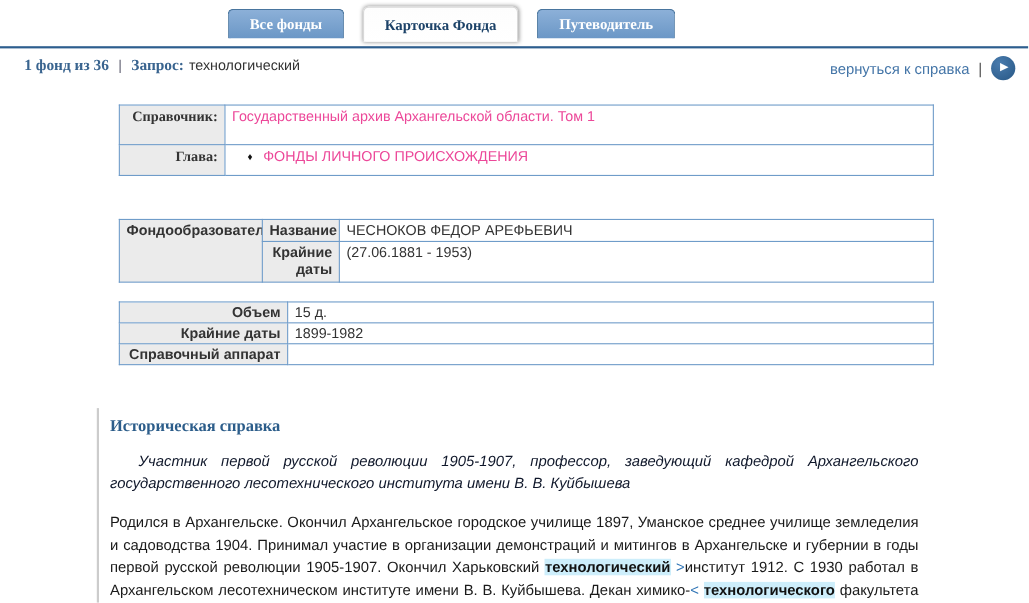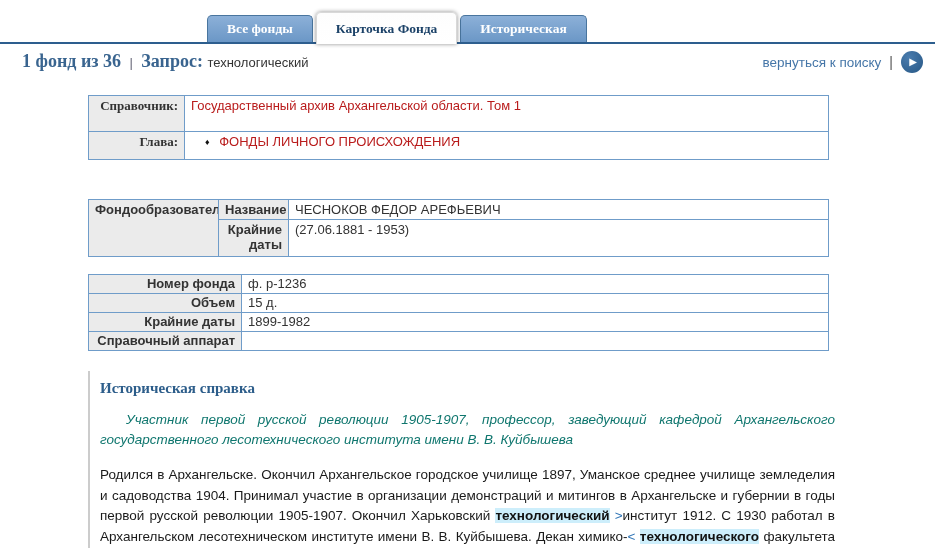--- a/index.html
+++ b/index.html
@@ -4,60 +4,60 @@
 <style>
   * { margin:0; padding:0; box-sizing:border-box; }
   html,body { background:#fff; }
   #page {
     position:relative; width:935px; height:548px; overflow:hidden;
     background:#fff; font-family:"Liberation Sans", sans-serif;
   }
 
   
   .tab-underline { position:absolute; top:42px; left:0; width:935px; height:2px; background:#2d5e8e; z-index:1; }
-  .tabbar { position:absolute; top:0; left:207px; height:42px; display:flex; align-items:flex-end; gap:3px; z-index:2; }
+  .tabbar { position:absolute; top:0; left:207px; height:42px; display:flex; align-items:center; gap:17px; z-index:2; }
   .tab {
     height:27px; line-height:26px; padding:0 19px; cursor:pointer;
     background:linear-gradient(#8cb0d8, #6b97c6);
     border:1px solid #49759e; border-bottom:none; border-radius:5px 5px 0 0;
     font-family:"Liberation Serif", serif; font-weight:bold; font-size:13.5px; color:#ffffff;
     white-space:nowrap;
   }
   .tab.active {
     height:32px; line-height:31px; margin-bottom:-2px; position:relative; z-index:3;
     background:linear-gradient(#fdfdfd,#ffffff);
     border:1px solid #d8d8d8; border-bottom:none;
     box-shadow:0 0 4px rgba(0,0,0,0.45);
     color:#1c4268;
   }
 
   
   .subheader { position:absolute; top:51px; left:0; width:935px; height:24px; }
   .sh-left { position:absolute; left:22px; top:0; white-space:nowrap; }
   .sh-left .count, .sh-left .qlabel {
-    font-family:"Liberation Serif", serif; font-weight:bold; font-size:18px; color:#39648f;text-align:right;
+    font-family:"Liberation Serif", serif; font-weight:bold; font-size:14px; color:#39648f;text-align:right;
   }
   .sh-left .sep { color:#667; font-size:13px; padding:0 4px; }
   .sh-left .qvalue { font-size:13px; color:#333; }
   .sh-right { position:absolute; right:12px; top:0; display:flex; align-items:center; gap:8px; }
   .back-link { font-size:13.5px; color:#4576a8; text-decoration:none; cursor:pointer; }
   .sh-right .sep { color:#555; font-size:14px; }
   .next-btn {
     width:22px; height:22px; border-radius:50%; cursor:pointer;
     background:radial-gradient(circle at 35% 30%, #4a7cae, #275785);
     display:flex; align-items:center; justify-content:center;
   }
   .next-btn .play { color:#fff; font-size:10px; line-height:1; padding-left:2px; }
 
   
-  table.grid { border-collapse:collapse; position:absolute; left:88px; width:741px; table-layout:fixed; }
+  table.grid { border-collapse:collapse; position:absolute; left:108px; width:741px; table-layout:fixed; }
   table.grid td { border:1px solid #6f9cc9; vertical-align:top; font-size:13px; color:#333; padding:2px 6px; overflow:hidden; }
   td.lbl { background:#ebebeb; text-align:right; font-weight:bold; color:#1c1c1c; padding-right:4px; }
   td.lbl-serif { font-family:"Liberation Serif", serif; font-size:13.5px; color:#2c4a68; }
-  a.val-link { color:#b91c1c; text-decoration:none; cursor:pointer; }
+  a.val-link { color:#ec4899; text-decoration:none; cursor:pointer; }
 
   #tbl-reference { top:95px; }
   #tbl-reference .r1 { height:36px; }
   #tbl-reference .r2 { height:28px; }
   .bullet-icon { color:#111; font-size:9px; vertical-align:1px; padding:0 6px 0 14px; }
 
   #tbl-creator { top:199px; }
   #tbl-creator .r1 { height:18px; }
   #tbl-creator .r2 { height:37px; }
   td.group-lbl { background:#ebebeb; font-weight:bold; color:#1c1c1c; vertical-align:middle; text-align:left; padding-left:5px; }
@@ -69,50 +69,50 @@
   
   .history {
     position:absolute; top:371px; left:88px; width:747px; min-height:200px;
     border-left:2px solid #ccc; padding:9px 0 0 10px;
   }
   .history h2 {
     font-family:"Liberation Serif", serif; font-size:15px; font-weight:bold; color:#2c5d8a;
   }
   .history .lead {
     margin-top:13px; font-style:italic; font-size:13.5px; line-height:20px;
-    color:#0f766e; text-align:justify; text-indent:26px; width:735px;
+    color:#0f172a; text-align:justify; text-indent:26px; width:735px;
   }
   .history .body {
     margin-top:15px; font-size:13.5px; line-height:20.5px; color:#1a1a1a;
     text-align:justify; width:735px;
   }
   .seg-hit { font-weight:bold; background:#cdeefb; color:#111; }
   .seg-nav { color:#2f74b5; cursor:pointer; }
 </style>
 </head>
 <body>
 
 <div id="page">
 
   <div class="tab-underline"></div>
   <nav class="tabbar">
     <div class="tab">Все фонды</div>
     <div class="tab active">Карточка Фонда</div>
-    <div class="tab">Историческая</div>
+    <div class="tab">Путеводитель</div>
   </nav>
 
   <div class="subheader">
     <div class="sh-left">
       <span class="count">1 фонд из 36</span>
       <span class="sep">|</span>
       <span class="qlabel">Запрос:</span>
       <span class="qvalue">технологический</span>
     </div>
     <div class="sh-right">
-      <a class="back-link">вернуться к поиску</a>
+      <a class="back-link">вернуться к справка</a>
       <span class="sep">|</span>
       <span class="next-btn">
         <span class="play">▶</span>
       </span>
     </div>
   </div>
 
   <table class="grid" id="tbl-reference">
     <colgroup>
         <col style="width:96px">
@@ -153,24 +153,20 @@
     </tr>
   </tbody>
     </table>
 
   <table class="grid" id="tbl-fund">
     <colgroup>
         <col style="width:153px">
         <col>
       </colgroup>
     <tbody>
-        <tr>
-      <td class="lbl">Номер фонда</td>
-      <td>ф. р-1236</td>
-    </tr>
     <tr>
       <td class="lbl">Объем</td>
       <td>15 д.</td>
     </tr>
     <tr>
       <td class="lbl">Крайние даты</td>
       <td>1899-1982</td>
     </tr>
     <tr>
       <td class="lbl">Справочный аппарат</td>

